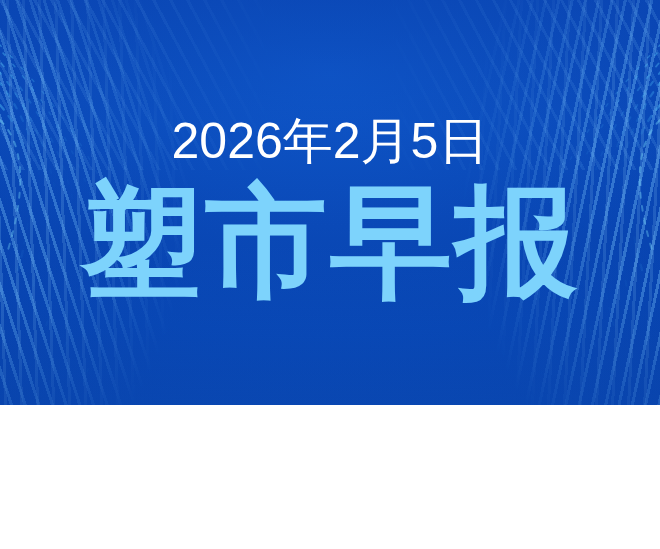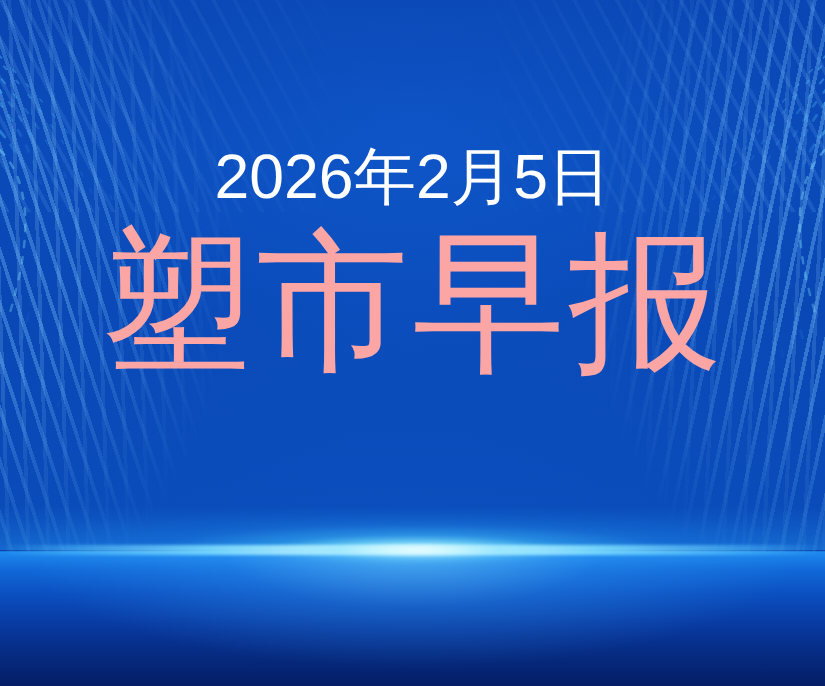--- a/index.html
+++ b/index.html
@@ -7,21 +7,21 @@
     padding: 0;
     background: #ffffff;
   }
   body {
     font-family: "Liberation Sans", "DejaVu Sans", sans-serif;
   }
 
   #poster {
     position: relative;
     width: 660px;
-    height: 549px;
+    height: 405px;
     overflow: hidden;
     background: #0B4AB8;
   }
 
   
   .bg-base {
     position: absolute;
     inset: 0;
     background:
       radial-gradient(120% 90% at 50% 18%, #0F57C9 0%, #0A49B7 42%, #0742AE 72%, #06399E 100%);
@@ -217,24 +217,24 @@
     line-height: 56px;
     font-weight: 400;
     letter-spacing: 0px;
     white-space: nowrap;
   }
   .main-title {
     position: absolute;
     top: 176px;
     left: 0; right: 0;
     text-align: center;
-    color: #fca5a5;
+    color: #7dd3fc;
     font-size: 122px;
     line-height: 132px;
-    font-weight: 400;
+    font-weight: 700;
     letter-spacing: 3px;
     white-space: nowrap;
   }
 </style>
 </head>
 <body>
 
 <div id="poster">
 
   <div class="bg-base"></div>

